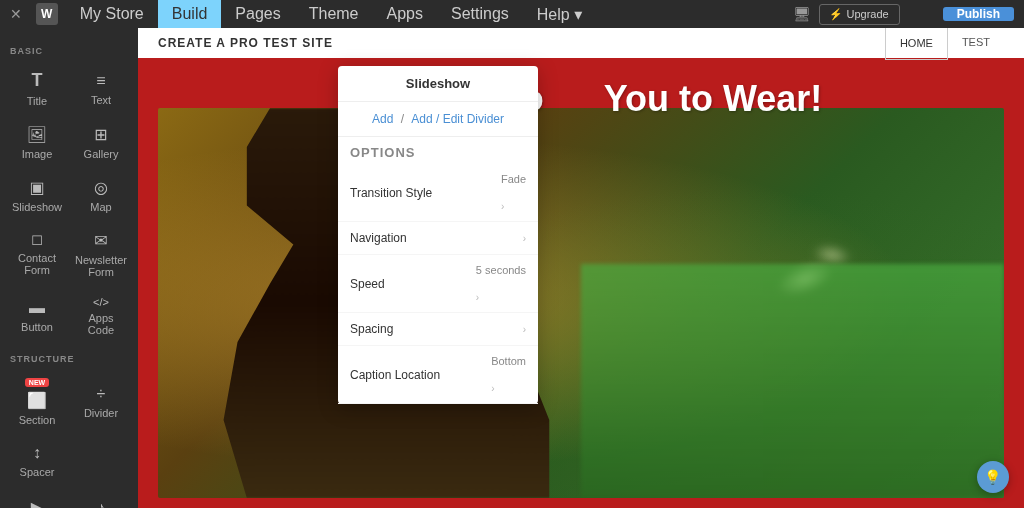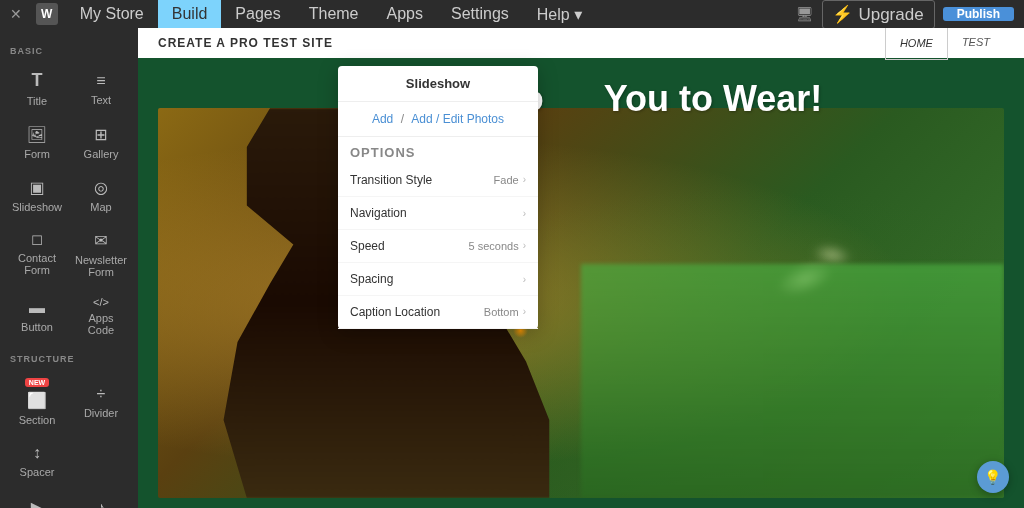--- a/index.html
+++ b/index.html
@@ -61,35 +61,36 @@
       display: flex;
       align-items: center;
       gap: 8px;
     }
     .upgrade-btn {
       background: transparent;
       border: 1px solid #666;
       color: #ccc;
       padding: 3px 10px;
       border-radius: 3px;
-      font-size: 17px;
+      font-size: 11px;
       cursor: pointer;
       display: flex;
       align-items: center;
       gap: 4px;
     }
     .publish-btn {
       background: #4a90d9;
       border: none;
       color: white;
       padding: 0 14px;
       border-radius: 3px;
       font-size: 12px;
       font-weight: 600;
       cursor: pointer;
+      margin-left: 35px;
     }
     .monitor-icon {
       color: #999;
       font-size: 14px;
       cursor: pointer;
     }
 
     
     .main-layout {
       display: flex;
@@ -144,21 +145,21 @@
       font-size: 7px;
       padding: 1px 4px;
       border-radius: 3px;
       font-weight: bold;
     }
 
     
     .content-area {
       flex: 1;
       position: relative;
-      background: #14532d;
+      background: #b91c1c;
       overflow: hidden;
     }
     .site-header {
       position: absolute;
       top: 0;
       left: 0;
       right: 0;
       height: 30px;
       background: white;
       display: flex;
@@ -178,21 +179,20 @@
       margin-left: auto;
     }
     .site-nav-item {
       padding: 16px 14px;
       height: 18px;
       display: flex;
       align-items: center;
       font-size: 11px;
       color: #555;
       cursor: pointer;
-      font-style: italic;
     }
     .site-nav-item.active {
       border: 1px solid #ccc;
       color: #333;
     }
 
     
     .hero-title {
       position: absolute;
       top: 50px;
@@ -278,23 +278,24 @@
       padding: 9px 12px;
       font-size: 12px;
       color: #333;
       border-bottom: 1px solid #f5f5f5;
       cursor: pointer;
     }
     .popup-option-label {}
     .popup-option-value {
       display: flex;
       align-items: flex-start;
-      gap: 4px;
+      gap: 16px;
       color: #888;
       font-size: 11px;
+      flex-direction: column;
     }
     .chevron-right {
       color: #bbb;
       font-size: 10px;
     }
 
     
     .help-fab {
       position: absolute;
       bottom: 15px;
@@ -345,21 +346,21 @@
       <div class="sidebar-item">
         <span class="item-icon" style="font-weight:bold;font-size:18px;">T</span>
         <span class="item-label">Title</span>
       </div>
       <div class="sidebar-item">
         <span class="item-icon">≡</span>
         <span class="item-label">Text</span>
       </div>
       <div class="sidebar-item">
         <span class="item-icon">🖼</span>
-        <span class="item-label">Form</span>
+        <span class="item-label">Image</span>
       </div>
       <div class="sidebar-item">
         <span class="item-icon">⊞</span>
         <span class="item-label">Gallery</span>
       </div>
       <div class="sidebar-item">
         <span class="item-icon">▣</span>
         <span class="item-label">Slideshow</span>
       </div>
       <div class="sidebar-item">
@@ -437,21 +438,21 @@
       <div style="position:absolute;left:42%;top:55%;width:15px;height:15px;background:radial-gradient(circle,rgba(255,150,0,0.9) 0%,transparent 70%);"></div>
 
       <div style="position:absolute;right:0;bottom:0;width:50%;height:60%;background:linear-gradient(to top, #2a6a20, #3a8a30, #4aaa40);opacity:0.7;filter:blur(2px);"></div>
     </div>
 
     <div class="slideshow-popup">
       <div class="popup-header">Slideshow</div>
       <div class="popup-add-edit">
         <span style="color:#4a8fd4;">Add</span>
         <span> / </span>
-        <span style="color:#4a8fd4;">Add / Edit Photos</span>
+        <span style="color:#4a8fd4;">Add / Edit Divider</span>
       </div>
       <div class="popup-options-label">OPTIONS</div>
 
       <div class="popup-option-row">
         <span class="popup-option-label">Transition Style</span>
         <span class="popup-option-value">
           <span>Fade</span>
           <span class="chevron-right">›</span>
         </span>
       </div>

